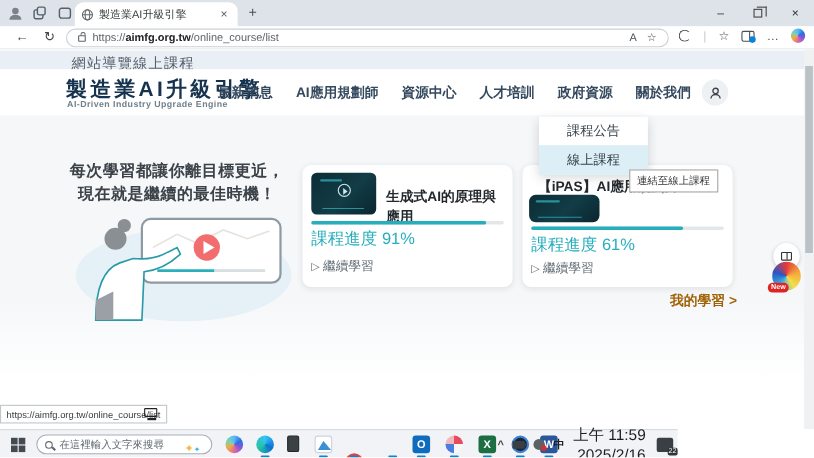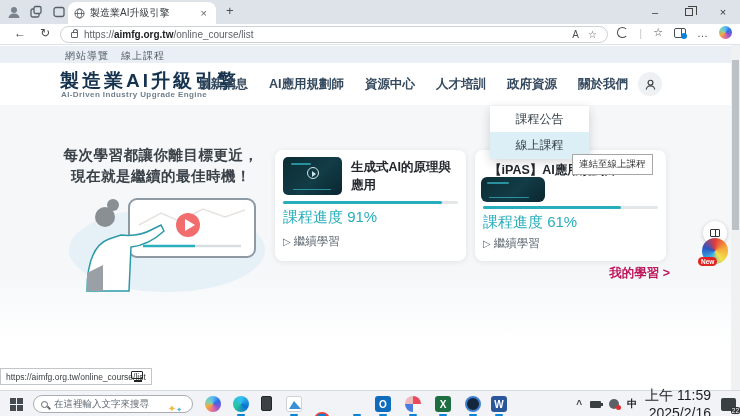--- a/index.html
+++ b/index.html
@@ -32,21 +32,21 @@
   .tr-icon { font-size:11px; color:#4a5056; }
   .essentials-icon { width:11px; height:11px; border:1.5px solid #4a5056; border-radius:50%; border-right-color:transparent; }
   .sidebar-icon { width:12px; height:10px; border:1px solid #4a5056; border-radius:2px; position:relative; }
   .sidebar-icon::before { content:""; position:absolute; right:3px; top:0; width:1px; height:100%; background:#4a5056; }
   .sidebar-icon::after { content:""; position:absolute; right:-2px; bottom:-2px; width:6px; height:6px; border-radius:50%; background:#0b83d6; }
   .copilot-icon { width:13px; height:13px; border-radius:50%; background:conic-gradient(#5bb8f5,#2b6fe4,#8a55d6,#e06a9f,#f4a83b,#79d3b4,#5bb8f5); }
 
   
   .viewport { position:absolute; left:0; top:45px; width:740px; height:345px; background:#fff; overflow:hidden; }
   .utilstrip { position:absolute; left:0; top:1px; width:740px; height:17px; background:#e9eff5; }
-  .utillink { position:absolute; top:3px; font-size:10px; color:#55606b; letter-spacing:1px; }
+  .utillink { position:absolute; top:3px; font-size:13px; color:#55606b; letter-spacing:1px; }
   .siteheader { position:absolute; left:0; top:18px; width:740px; height:42px; background:#fff; }
   .brand-title { position:absolute; left:60px; top:5px; font-size:19px; font-weight:800; color:#15324e; letter-spacing:3px; }
   .brand-sub { position:absolute; left:61px; top:27px; font-size:8px; font-weight:700; color:#70808c; letter-spacing:.4px; }
   .mainnav { position:absolute; right:112px; top:13px; display:flex; gap:21px; }
   .navitem { font-size:12.5px; color:#34495e; font-weight:600; white-space:nowrap; }
   .avatar { position:absolute; left:638px; top:9px; width:24px; height:24px; border-radius:50%; background:#eef1f4; display:flex; align-items:center; justify-content:center; }
 
   .herobg { position:absolute; left:0; top:60px; width:740px; height:240px; background:linear-gradient(#f5f7f9 0%, #f5f7f9 70%, #ffffff 100%); }
   .heroline { position:absolute; left:55px; width:212px; text-align:center; font-size:14.5px; font-weight:700; color:#3b4248; letter-spacing:.5px; }
   .illus { position:absolute; left:57px; top:150px; }
@@ -63,39 +63,39 @@
   .pfill { height:3px; background:#27aebc; border-radius:2px; }
   .ptext { position:absolute; left:8px; font-size:15px; color:#27aebc; font-weight:400; }
   .continue { position:absolute; left:8px; font-size:11.5px; color:#5f6a72; }
   .continue .tri { font-size:10px; margin-right:3px; }
 
   .dropdown { position:absolute; left:490px; top:61px; width:99px; background:#fff; box-shadow:0 3px 10px rgba(0,0,0,.16); }
   .dd-item { height:26px; display:flex; align-items:center; justify-content:center; font-size:12px; color:#37424a; }
   .dd-item.active { background:#dceef6; height:27px; }
   .tooltip { position:absolute; left:572px; top:109px; background:#fff; border:1px solid #a6a6a6; font-size:9.5px; color:#333; padding:3px 6px; white-space:nowrap; }
 
-  .mylearning { position:absolute; left:596px; top:220px; width:74px; text-align:right; font-size:12.5px; font-weight:700; color:#be185d; }
+  .mylearning { position:absolute; left:596px; top:220px; width:74px; text-align:right; font-size:12.5px; font-weight:700; color:#a16207; }
 
   .float-book { position:absolute; left:703px; top:176px; width:24px; height:24px; border-radius:50%; background:#fff; box-shadow:0 1px 4px rgba(0,0,0,.2); display:flex; align-items:center; justify-content:center; }
   .book-glyph { width:10px; height:8px; border:1px solid #333; border-radius:1px; position:relative; }
   .book-glyph::after { content:""; position:absolute; left:4px; top:0; width:1px; height:6px; background:#333; }
   .float-new { position:absolute; left:702px; top:193px; width:26px; height:26px; border-radius:50%; background:conic-gradient(#e43b3b,#f4a83b,#f3e04b,#3bb2e4,#2b55c4,#e43b3b); }
   .new-badge { position:absolute; left:-4px; bottom:-2px; background:#e02424; color:#fff; font-size:6.5px; font-weight:700; border-radius:5px; padding:1px 3px; }
 
   .scrolltrack { position:absolute; left:731px; top:0; width:9px; height:345px; background:#f0f1f3; }
   .scrollthumb { position:absolute; left:1px; top:15px; width:7px; height:170px; background:#bcc1c6; }
 
   
   .statusbox { position:absolute; left:0; top:368px; height:17px; background:#fff; border:1px solid #c3c6c9; display:flex; align-items:center; padding:0 5px; font-size:8.5px; color:#3c4043; }
   .monitor-icon { position:absolute; left:131px; top:371px; width:13px; height:12px; }
   .monitor-icon .scr { width:12px; height:8px; border:1.5px solid #222; border-radius:1px; }
   .monitor-icon .base { width:8px; height:2px; background:#222; margin:1px auto 0; }
 
   
-  .taskbar { position:absolute; left:0; top:390px; width:740px; height:26px; background:#f1f3f6; border-top:1px solid #d8dbde; }
+  .taskbar { position:absolute; left:0; top:390px; width:616px; height:26px; background:#f1f3f6; border-top:1px solid #d8dbde; }
   .startbtn { position:absolute; left:10px; top:7px; width:13px; height:13px; display:grid; grid-template-columns:6px 6px; grid-gap:1px; }
   .startbtn span { width:6px; height:6px; background:#454a50; }
   .searchbox { position:absolute; left:33px; top:4px; width:160px; height:18px; background:#fff; border:1px solid #a9adb2; border-radius:9px; display:flex; align-items:center; }
   .mag-icon { width:7px; height:7px; border:1.5px solid #5f6a72; border-radius:50%; margin-left:7px; position:relative; }
   .mag-icon::after { content:""; position:absolute; left:5px; top:5px; width:4px; height:1.5px; background:#5f6a72; transform:rotate(45deg); }
   .search-text { font-size:9.5px; color:#606a72; margin-left:6px; white-space:nowrap; }
   .sparkles { position:absolute; right:10px; top:2px; }
   .spark1 { color:#f6b73c; font-size:10px; }
   .spark2 { color:#3bb2e4; font-size:7px; }
   .tb-icon { position:absolute; top:5px; width:16px; height:16px; }
@@ -224,21 +224,21 @@
       <path d="M30 96 Q30 52 52 44 L64 40 Q82 42 96 34 L104 30 L107 36 Q92 50 74 52 L72 96 Z" fill="#fff" stroke="#2a9aa8" stroke-width="1.5"></path>
       <path d="M30 96 L30 78 L46 70 L46 96 Z" fill="#9aa0a6"></path>
     </svg>
 
     <div class="card card1">
       <div class="thumb" style="left:8px; top:7px; width:59px; height:38px;">
         <span class="playring"></span>
         <span class="tline" style="left:8px; top:6px; width:20px;"></span>
         <span class="tline" style="left:10px; bottom:5px; width:38px; height:1.5px;"></span>
       </div>
-      <div class="card-title" style="left:76px; top:9px; width:106px;">生成式AI的原理與應用</div>
+      <div class="card-title" style="left:76px; top:21px; width:106px;">生成式AI的原理與應用</div>
       <div class="ptrack" style="top:51px;">
         <div class="pfill" style="width: 91%;"></div>
       </div>
       <div class="ptext" style="top:58px;"><span>課程進度</span> <span>91%</span></div>
       <div class="continue" style="top:84px;"><span class="tri">▷</span><span>繼續學習</span></div>
     </div>
 
     <div class="card card2">
       <div class="card-title" style="left:14px; top:12px; width:170px; white-space:nowrap; overflow:hidden;">【iPAS】AI應用規劃師</div>
       <div class="thumb" style="left:6px; top:27px; width:64px; height:25px; border-radius:6px;">

